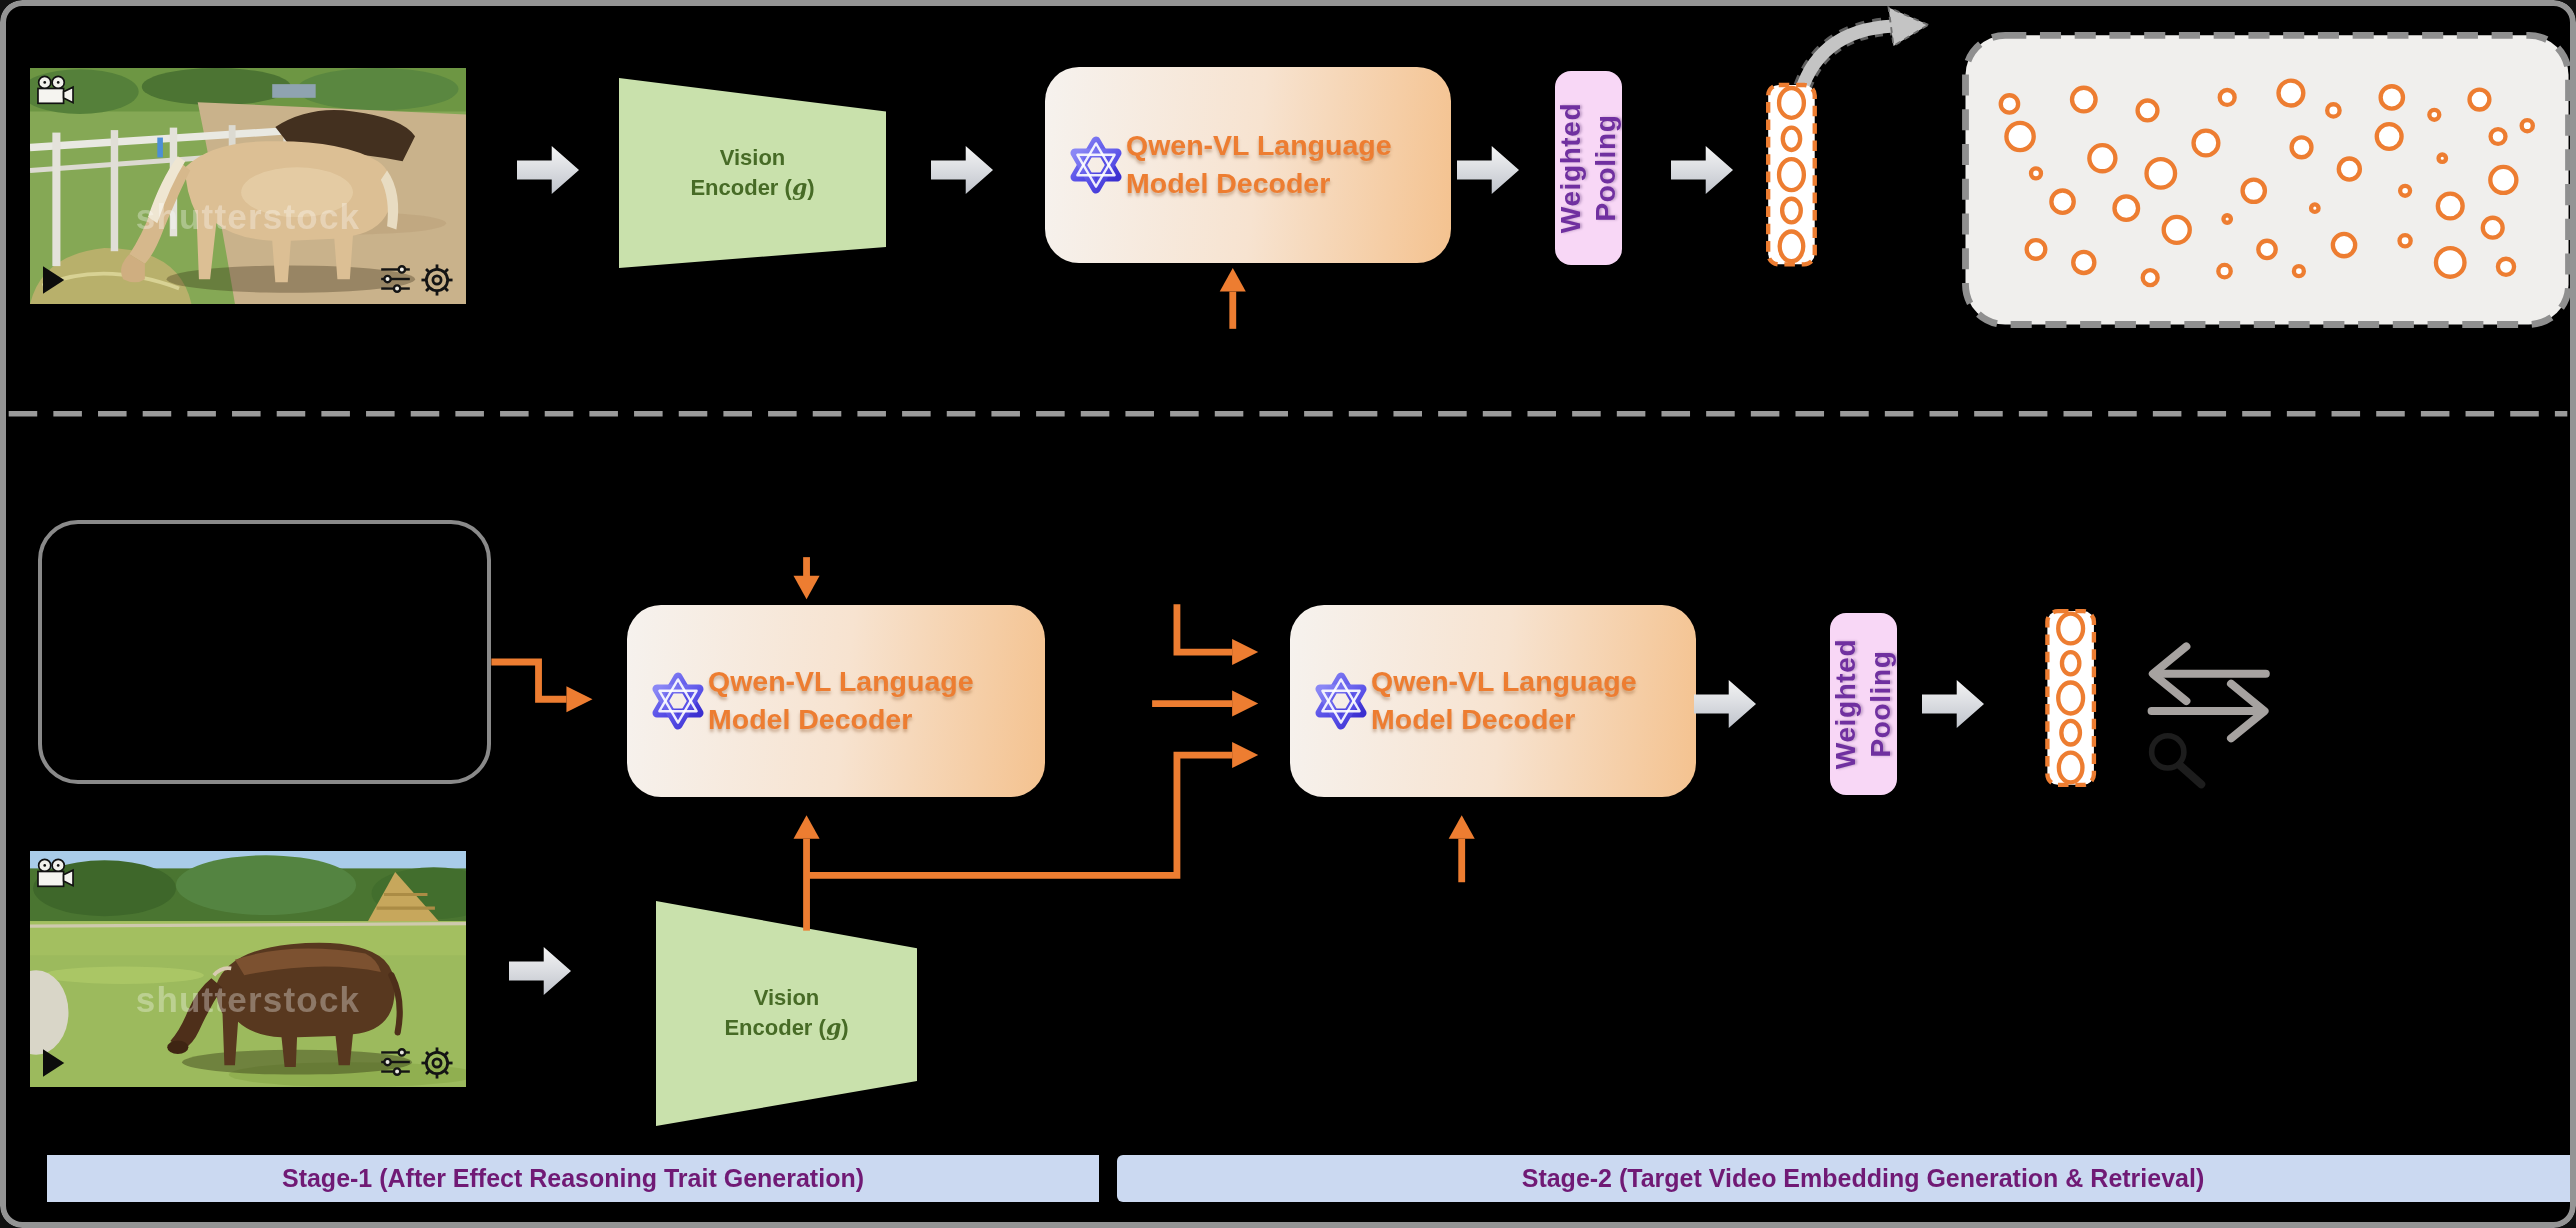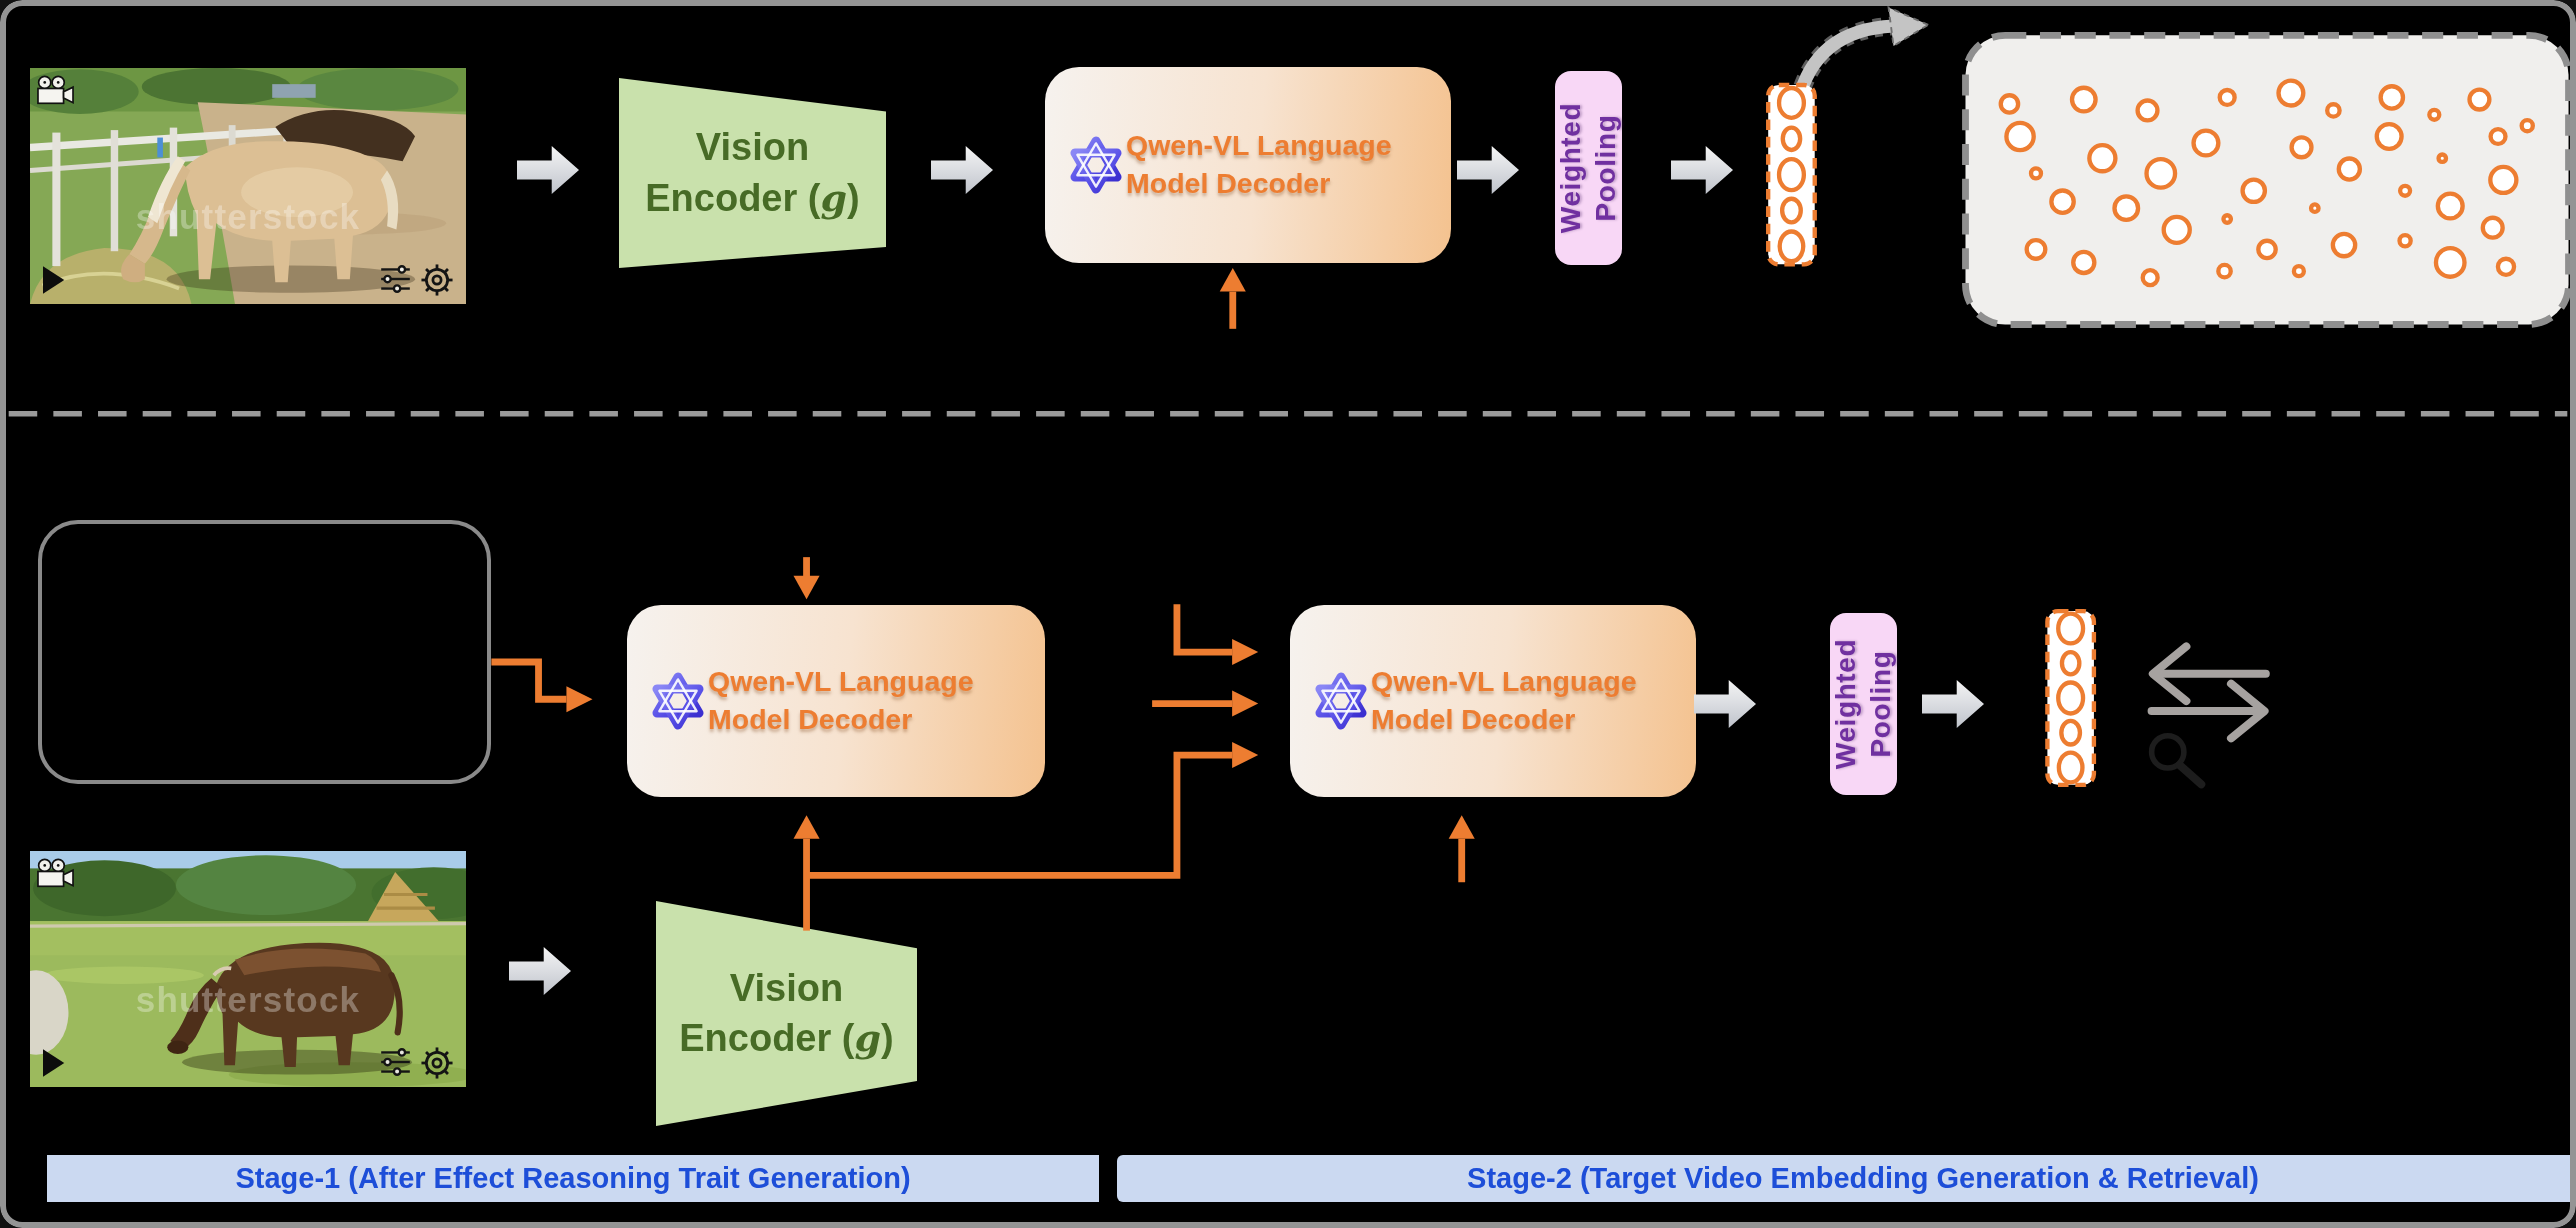--- a/index.html
+++ b/index.html
@@ -8,21 +8,21 @@
   .abs{position:absolute;}
   
   .video{position:absolute;width:436px;height:236px;background:#7da14c;overflow:hidden;}
   .video svg.scene{position:absolute;inset:0;}
   .wm{position:absolute;left:0;right:0;top:46%;text-align:center;font-size:35px;font-weight:700;
       color:rgba(255,255,255,0.32);letter-spacing:1.2px;margin-top:20px;}
   .vicon{position:absolute;}
   
   .encoder{position:absolute;background:#C9E1AC;display:flex;align-items:center;justify-content:center;
            text-align:center;color:#476B26;font-weight:700;line-height:1.3;}
-  .encoder .etext{font-size:38px;}
+  .encoder .etext{font-size:22px;}
   .encoder i{font-family:"DejaVu Serif",serif;font-style:italic;font-weight:600;}
   #encoder-top{left:619px;top:78px;width:267px;height:190px;clip-path:polygon(0% 0%,100% 17.6%,100% 88.9%,0% 100%);}
   #encoder-s1{left:656px;top:901px;width:261px;height:225px;clip-path:polygon(0% 0%,100% 21%,100% 80%,0% 100%);}
   
   .decoder{position:absolute;border-radius:34px;display:flex;align-items:center;padding-left:21px;
            background:linear-gradient(96deg,#f6f2ee 0%,#f7e3d0 52%,#f4c28f 100%);
            box-shadow:0 3.7px 11.2px rgba(0,0,0,0.45);}
   .decoder .dtext{color:#ED7D31;font-size:28.5px;font-weight:700;line-height:1.32;
            text-shadow:0 2.5px 3.1px rgba(120,60,15,0.35);white-space:nowrap;}
   .qlogo{width:60px;height:60px;flex:0 0 auto;}
@@ -35,21 +35,21 @@
   .pooling .ptext{transform:rotate(-90deg);color:#7030A0;font-size:28px;font-weight:700;line-height:1.25;
            text-align:center;letter-spacing:0.6px;white-space:nowrap;text-shadow:0 1.9px 2.5px rgba(60,20,90,0.3);}
   #pooling-top{left:1555px;top:71px;width:67px;height:194px;}
   #pooling-s2{left:1830px;top:613px;width:67px;height:182px;}
   
   .barrow{position:absolute;width:62px;height:48px;
           background:linear-gradient(180deg,#f4f4f4 0%,#dddfe3 45%,#bfc3cb 100%);
           clip-path:polygon(0 30%,56% 30%,56% 0,100% 50%,56% 100%,56% 70%,0 70%);}
   
   .stagebar{position:absolute;height:47px;background:#CBD9F1;display:flex;align-items:center;justify-content:center;
-            color:#1d4ed8;font-size:29px;font-weight:700;}
+            color:#701a75;font-size:25px;font-weight:700;}
   
   #trait-box{left:38px;top:520px;width:445px;height:256px;border:4.3px solid #8A8A8A;border-radius:40px;background:transparent;}
   #overlay{position:absolute;inset:0;z-index:40;pointer-events:none;}
 </style>
 </head>
 <body>
 
 <div id="frame">
 
   <svg id="overlay" viewBox="0 0 4152 1980">

